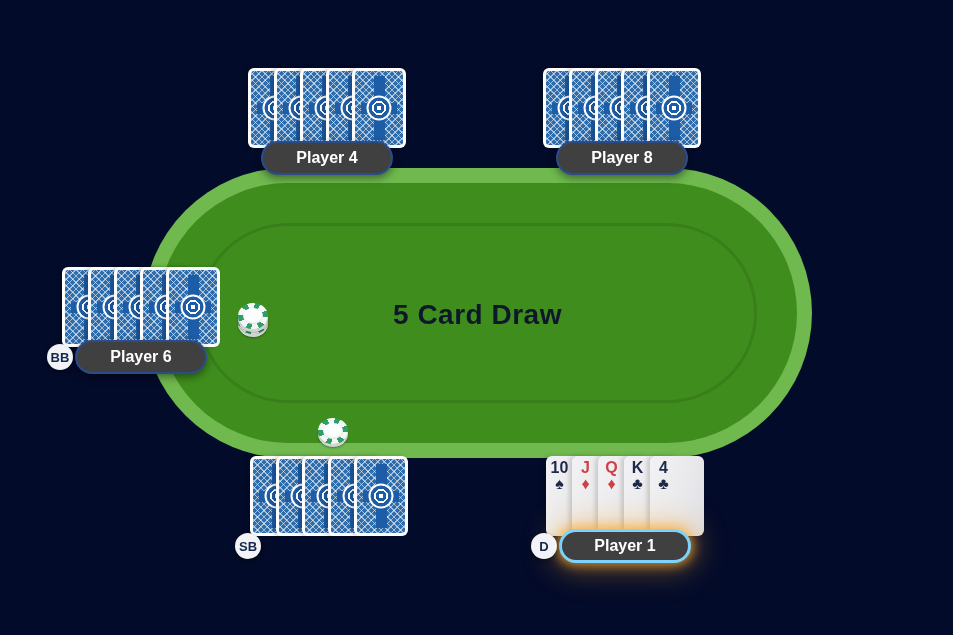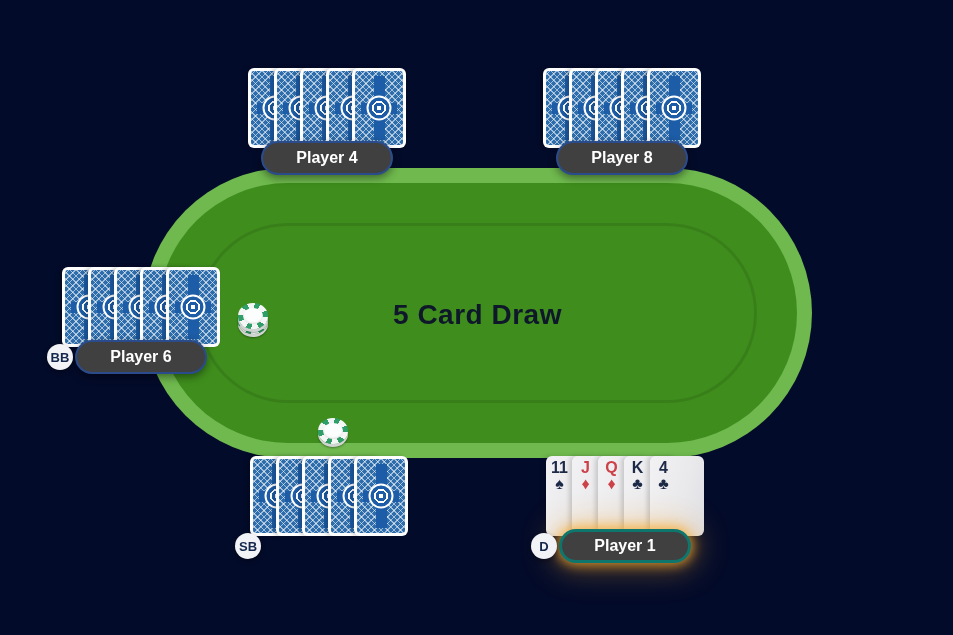--- a/index.html
+++ b/index.html
@@ -98,21 +98,21 @@
   .pill{
     position:absolute;left:50%;top:73px;transform:translateX(-50%);
     width:132px;height:34px;box-sizing:border-box;
     background:#404040;border:2px solid #2a4c8c;border-radius:18px;
     display:flex;align-items:center;justify-content:center;
     box-shadow:0 3px 8px rgba(0,0,0,0.45);
     z-index:3;cursor:pointer;
   }
   .pill span{color:#ffffff;font-size:16px;font-weight:bold;}
   .pill.active{
-    border:3px solid #0f766e;
+    border:3px solid #7dd3fc;
     box-shadow:0 0 12px 2px rgba(246,167,43,0.8), 0 0 30px 8px rgba(246,167,43,0.35);
   }
 
   
   .badge{
     position:absolute;top:77px;left:calc(50% - 94px);
     width:26px;height:26px;border-radius:50%;
     background:#f2f3f6;color:#13264c;
     font-size:13px;font-weight:bold;
     display:flex;align-items:center;justify-content:center;
@@ -231,21 +231,21 @@
           <div class="card-back-inner"></div>
         </div>
       </div>
     <div class="badge">SB</div>
   </div>
 
   <div class="seat seat-p1">
     <div class="cards">
         <div class="card card-face">
           <div class="pip pip-dark">
-            <span class="rank">11</span>
+            <span class="rank">10</span>
             <span class="suit">♠</span>
           </div>
         </div>
         <div class="card card-face">
           <div class="pip pip-red">
             <span class="rank">J</span>
             <span class="suit">♦</span>
           </div>
         </div>
         <div class="card card-face">

